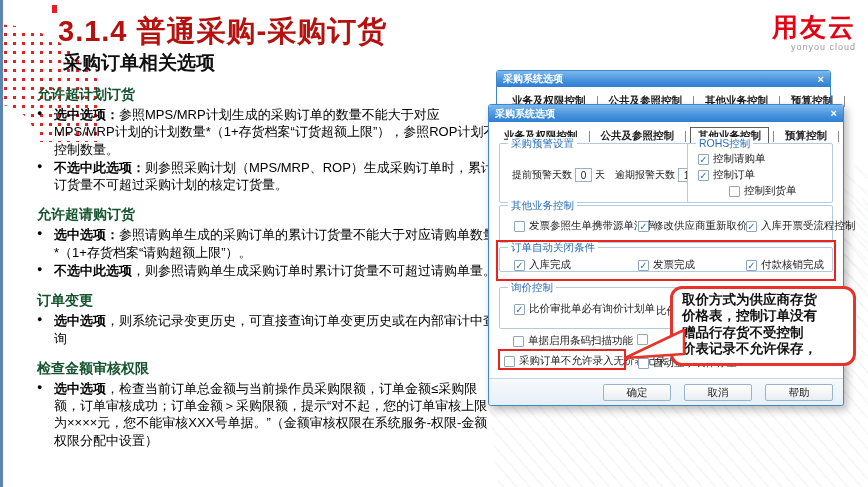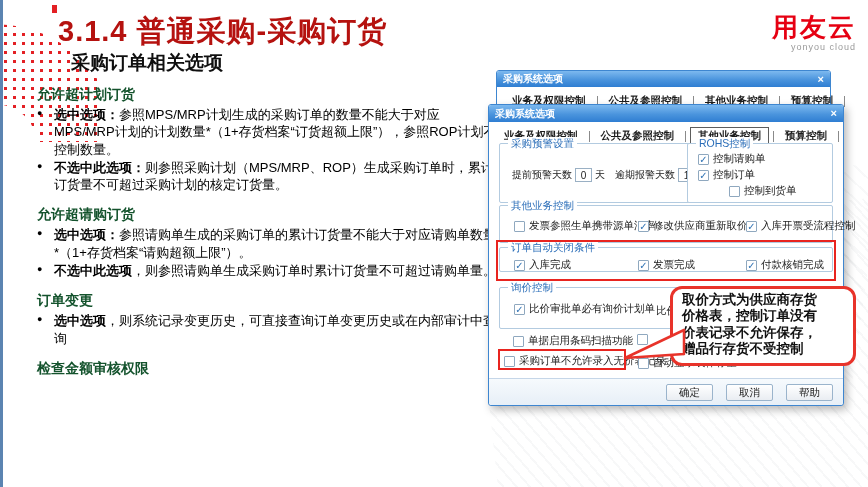--- a/index.html
+++ b/index.html
@@ -13,21 +13,21 @@
     background:repeating-linear-gradient(35deg,rgba(120,130,140,.05) 0 2px,transparent 2px 12px);
     transform:rotate(8deg);}
   
   .dots{position:absolute;left:-8px;top:-6px;width:108px;height:148px;
     background-image:radial-gradient(circle,#e32024 1.5px,transparent 1.8px);
     background-size:9px 9px;
     -webkit-mask:radial-gradient(circle at 4% 102%,transparent 0 40px,#000 41px 120px,transparent 121px);
     mask:radial-gradient(circle at 4% 102%,transparent 0 40px,#000 41px 120px,transparent 121px);}
   .deco-dash{position:absolute;left:52px;top:5px;width:5px;height:8px;background:#e32024;}
   .page-title{position:absolute;left:58px;top:12px;font-size:29px;font-weight:bold;color:#b5120f;letter-spacing:1px;}
-  .page-subtitle{position:absolute;left:71px;top:50px;font-size:19px;font-weight:bold;color:#0f0f0f;}
+  .page-subtitle{position:absolute;left:63px;top:50px;font-size:19px;font-weight:bold;color:#0f0f0f;}
   .logo{position:absolute;right:12px;top:14px;text-align:right;}
   .logo-cn{font-size:26px;font-weight:bold;color:#e60012;letter-spacing:2px;line-height:1;}
   .logo-en{font-size:9px;color:#9a9a9a;letter-spacing:1px;margin-top:2px;}
   
   .content{position:absolute;left:37px;top:86px;width:462px;}
   .sec-h{color:#14532d;font-weight:bold;font-size:14px;margin:13px 0 2px 0;}
   .sec-h.first{margin-top:0;}
   .bullet{position:relative;font-size:13px;line-height:1.33;color:#000;padding-left:17px;margin:1px 0;}
   .bullet::before{content:"●";position:absolute;left:0;top:2px;font-size:9px;color:#000;}
   .bullet b{font-weight:bold;}
@@ -56,21 +56,21 @@
   .numbox{width:17px;height:14px;border:1px solid #9ab0c4;font-size:10px;text-align:center;padding:0;background:#fff;color:#222;}
   .plain-txt{position:absolute;font-size:10.5px;color:#222;white-space:nowrap;}
   
   .redbox{position:absolute;border:2px solid #e8241f;z-index:5;background:transparent;}
   .callout{position:absolute;left:670px;top:286px;width:186px;background:#fff;border:3px solid #e8332a;
     border-radius:12px;padding:3px 6px 5px 9px;z-index:60;font-size:13.5px;font-weight:bold;color:#111;line-height:1.22;}
   .tailsvg{position:absolute;left:608px;top:324px;z-index:61;}
   .btnbar{position:absolute;left:0;right:0;bottom:0;height:27px;border-top:1px solid #c5d6e8;
     background:linear-gradient(#f6fafd,#e7eff7);display:flex;justify-content:flex-end;gap:13px;
     align-items:center;padding:0 10px;border-radius:0 0 3px 3px;}
-  .btn{width:47px;height:17px;font-size:10.5px;color:#222;border:1px solid #9ab4cc;border-radius:2px;
+  .btn{width:68px;height:17px;font-size:10.5px;color:#222;border:1px solid #9ab4cc;border-radius:2px;
     background:linear-gradient(#ffffff,#e9edf2);text-align:center;line-height:15px;cursor:default;}
 </style>
 </head>
 <body>
 
 <div class="slide">
   <div class="left-edge"></div>
   <div class="swoosh"></div>
   <div class="swoosh2"></div>
   <div class="dots"></div>
@@ -89,20 +89,21 @@
     <div class="bullet"><b>不选中此选项：</b><span>则参照采购计划（MPS/MRP、ROP）生成采购订单时，累计订货量不可超过采购计划的核定订货量。</span></div>
 
     <div class="sec-h">允许超请购订货</div>
     <div class="bullet"><b>选中选项：</b><span>参照请购单生成的采购订单的累计订货量不能大于对应请购单数量*（1+存货档案“请购超额上限”）。</span></div>
     <div class="bullet"><b>不选中此选项</b><span>，则参照请购单生成采购订单时累计订货量不可超过请购单量。</span></div>
 
     <div class="sec-h">订单变更</div>
     <div class="bullet"><b>选中选项</b><span>，则系统记录变更历史，可直接查询订单变更历史或在内部审计中查询</span></div>
 
     <div class="sec-h">检查金额审核权限</div>
+    <div class="bullet"><b>选中选项</b><span>，检查当前订单总金额与当前操作员采购限额，订单金额≤采购限额，订单审核成功；订单金额＞采购限额，提示“对不起，您的订单审核上限为××××元，您不能审核XXX号单据。”（金额审核权限在系统服务-权限-金额权限分配中设置）</span></div>
   </div>
 
   <div class="dlg dlg1">
     <div class="tbar">
       <span>采购系统选项</span>
       <span class="tclose">×</span>
     </div>
     <div class="tabs">
       <span class="tab">业务及权限控制</span>
         <span class="tsep"></span>
@@ -229,16 +230,16 @@
       <div class="btn">帮助</div>
     </div>
   </div>
 
   <svg class="tailsvg" width="82" height="44">
     <path d="M76 6 L17 34 L76 30 Z" fill="#ffffff" stroke="#e8332a" stroke-width="2.5" stroke-linejoin="round"></path>
   </svg>
   <div class="callout">
     <div>取价方式为供应商存货</div>
     <div>价格表，控制订单没有</div>
+    <div>赠品行存货不受控制</div>
     <div>价表记录不允许保存，</div>
-    <div>赠品行存货不受控制</div>
   </div>
 </div>
 
 </body></html>

